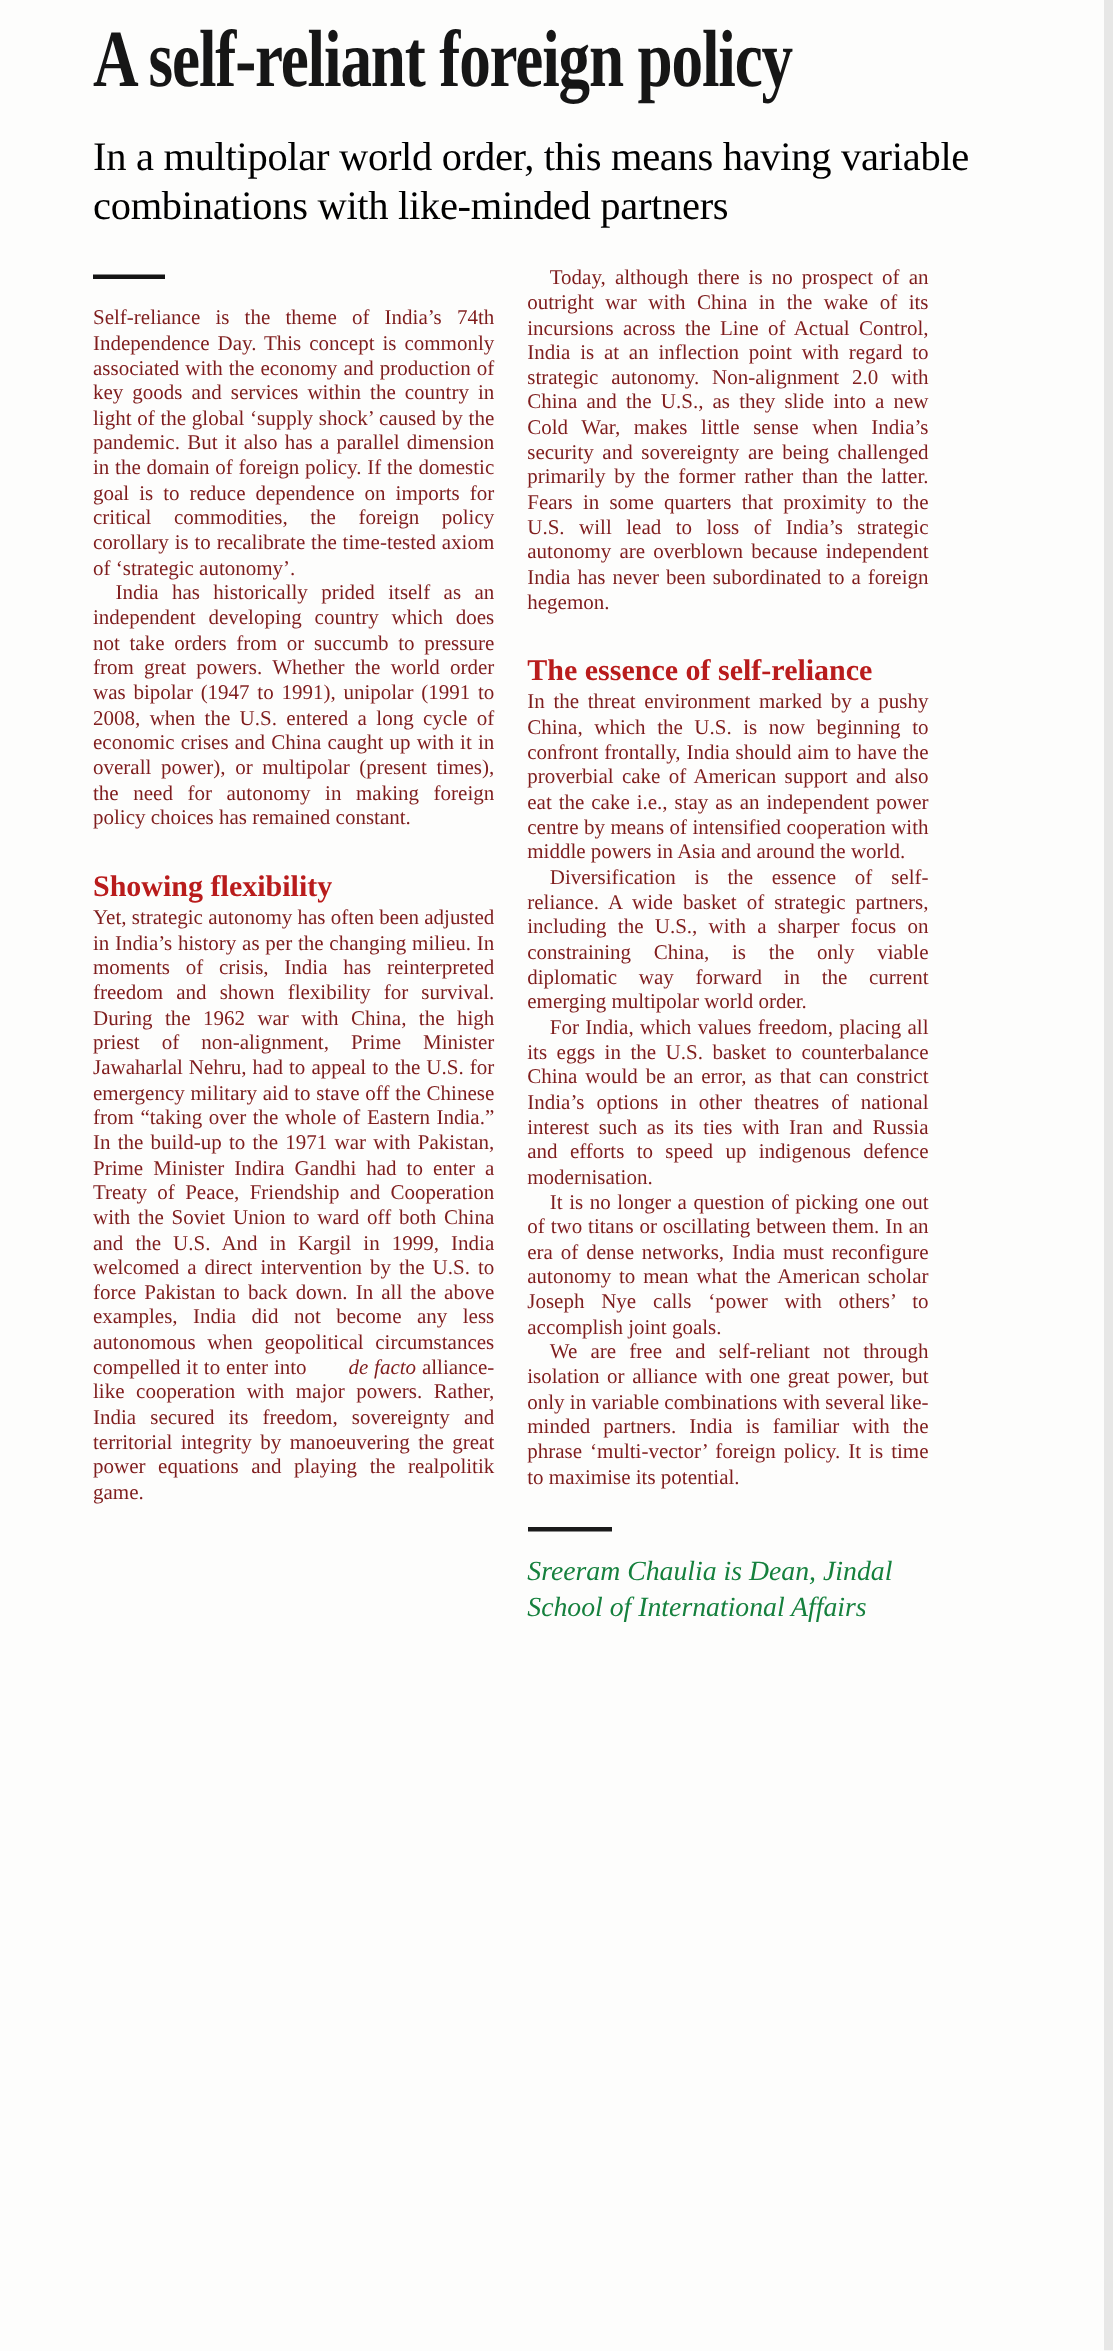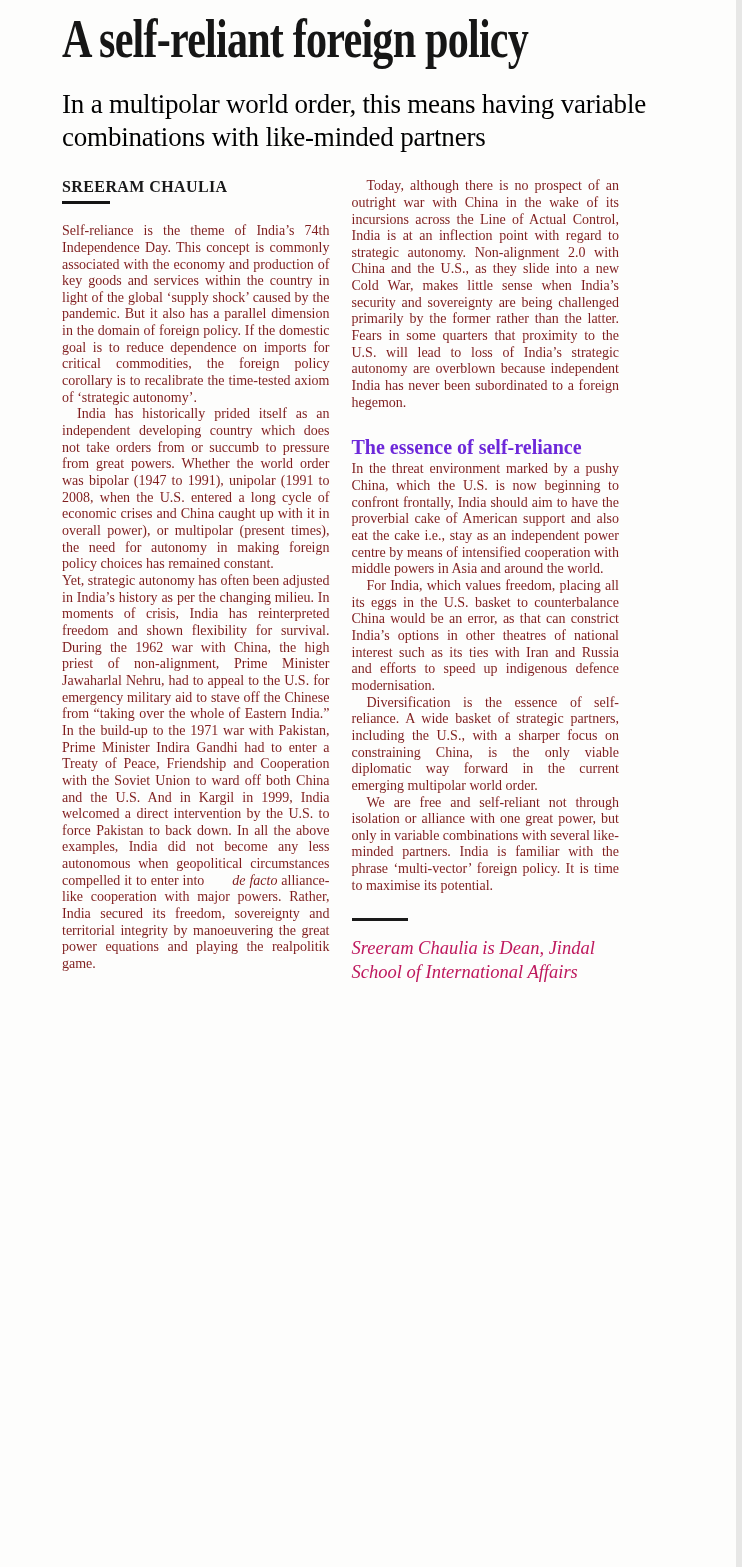--- a/index.html
+++ b/index.html
@@ -80,77 +80,78 @@
     line-height: 1.19;
     text-align: justify;
     color: #7f1d1d;
   }
   p.indent {
     text-indent: 15px;
   }
   .section-heading {
     font-size: 20px;
     font-weight: 700;
-    color: #6d28d9;
+    color: #b91c1c;
     margin: 25px 0 3px 0;
     line-height: 1.1;
     text-align: left;
   }
   em.inline-italic {
     font-style: italic;
     margin-left: 24px;
   }
   .footer-rule {
     width: 56px;
     height: 3px;
     background: #1a1a1a;
     margin: 24px 0 16px 0;
   }
   .credit {
     font-style: italic;
     font-size: 18.5px;
     line-height: 1.28;
-    color: #be185d;
+    color: #15803d;
     text-align: left;
   }
 </style>
 </head>
 <body>
 
 <div class="edge-strip"></div>
 
 <div class="page">
 
   <h1 class="title">A self-reliant foreign policy</h1>
 
   <div class="subtitle">In a multipolar world order, this means having variable combinations with like-minded partners</div>
 
   <div class="columns">
 
     <div class="col">
       <div class="byline-block">
-        <div class="byline">SREERAM CHAULIA</div>
         <div class="byline-rule"></div>
       </div>
 
       <p class="body-para">Self-reliance is the theme of India’s 74th Independence Day. This concept is commonly associated with the economy and production of key goods and services within the country in light of the global ‘supply shock’ caused by the pandemic. But it also has a parallel dimension in the domain of foreign policy. If the domestic goal is to reduce dependence on imports for critical commodities, the foreign policy corollary is to recalibrate the time-tested axiom of ‘strategic autonomy’.</p>
       <p class="body-para indent">India has historically prided itself as an independent developing country which does not take orders from or succumb to pressure from great powers. Whether the world order was bipolar (1947 to 1991), unipolar (1991 to 2008, when the U.S. entered a long cycle of economic crises and China caught up with it in overall power), or multipolar (present times), the need for autonomy in making foreign policy choices has remained constant.</p>
 
+      <h3 class="section-heading">Showing flexibility</h3>
 
       <p class="body-para"><span>Yet, strategic autonomy has often been adjusted in India’s history as per the changing milieu. In moments of crisis, India has reinterpreted freedom and shown flexibility for survival. During the 1962 war with China, the high priest of non-alignment, Prime Minister Jawaharlal Nehru, had to appeal to the U.S. for emergency military aid to stave off the Chinese from “taking over the whole of Eastern India.” In the build-up to the 1971 war with Pakistan, Prime Minister Indira Gandhi had to enter a Treaty of Peace, Friendship and Cooperation with the Soviet Union to ward off both China and the U.S. And in Kargil in 1999, India welcomed a direct intervention by the U.S. to force Pakistan to back down. In all the above examples, India did not become any less autonomous when geopolitical circumstances compelled it to enter into </span><em class="inline-italic">de facto</em><span> alliance-like cooperation with major powers. Rather, India secured its freedom, sovereignty and territorial integrity by manoeuvering the great power equations and playing the realpolitik game.</span></p>
     </div>
 
     <div class="col">
       <p class="body-para indent">Today, although there is no prospect of an outright war with China in the wake of its incursions across the Line of Actual Control, India is at an inflection point with regard to strategic autonomy. Non-alignment 2.0 with China and the U.S., as they slide into a new Cold War, makes little sense when India’s security and sovereignty are being challenged primarily by the former rather than the latter. Fears in some quarters that proximity to the U.S. will lead to loss of India’s strategic autonomy are overblown because independent India has never been subordinated to a foreign hegemon.</p>
 
       <h3 class="section-heading">The essence of self-reliance</h3>
 
       <p class="body-para">In the threat environment marked by a pushy China, which the U.S. is now beginning to confront frontally, India should aim to have the proverbial cake of American support and also eat the cake i.e., stay as an independent power centre by means of intensified cooperation with middle powers in Asia and around the world.</p>
+      <p class="body-para indent">Diversification is the essence of self-reliance. A wide basket of strategic partners, including the U.S., with a sharper focus on constraining China, is the only viable diplomatic way forward in the current emerging multipolar world order.</p>
       <p class="body-para indent">For India, which values freedom, placing all its eggs in the U.S. basket to counterbalance China would be an error, as that can constrict India’s options in other theatres of national interest such as its ties with Iran and Russia and efforts to speed up indigenous defence modernisation.</p>
-      <p class="body-para indent">Diversification is the essence of self-reliance. A wide basket of strategic partners, including the U.S., with a sharper focus on constraining China, is the only viable diplomatic way forward in the current emerging multipolar world order.</p>
+      <p class="body-para indent">It is no longer a question of picking one out of two titans or oscillating between them. In an era of dense networks, India must reconfigure autonomy to mean what the American scholar Joseph Nye calls ‘power with others’ to accomplish joint goals.</p>
       <p class="body-para indent">We are free and self-reliant not through isolation or alliance with one great power, but only in variable combinations with several like-minded partners. India is familiar with the phrase ‘multi-vector’ foreign policy. It is time to maximise its potential.</p>
 
       <div class="footer-rule"></div>
       <div class="credit">Sreeram Chaulia is Dean, Jindal School of International Affairs</div>
     </div>
 
   </div>
 </div>
 
 </body></html>

